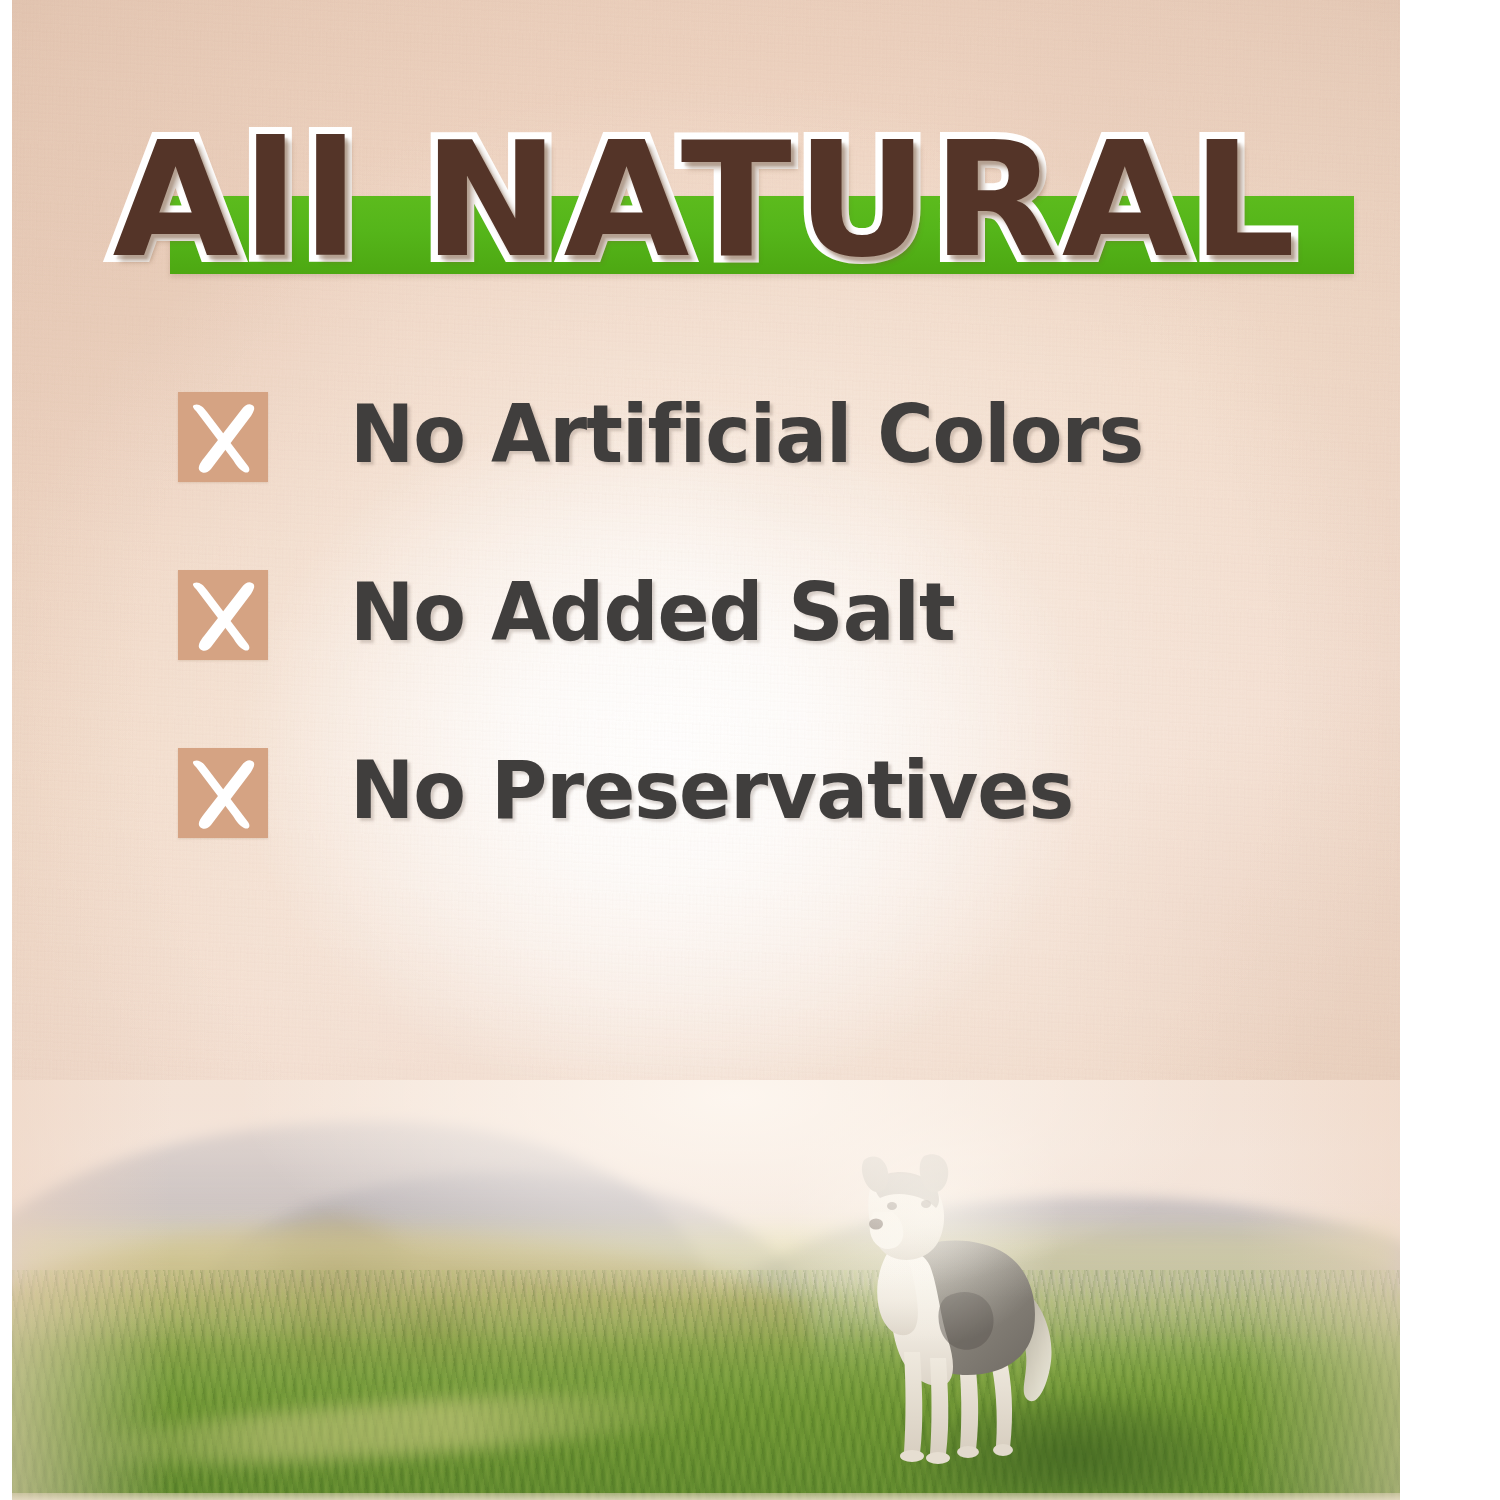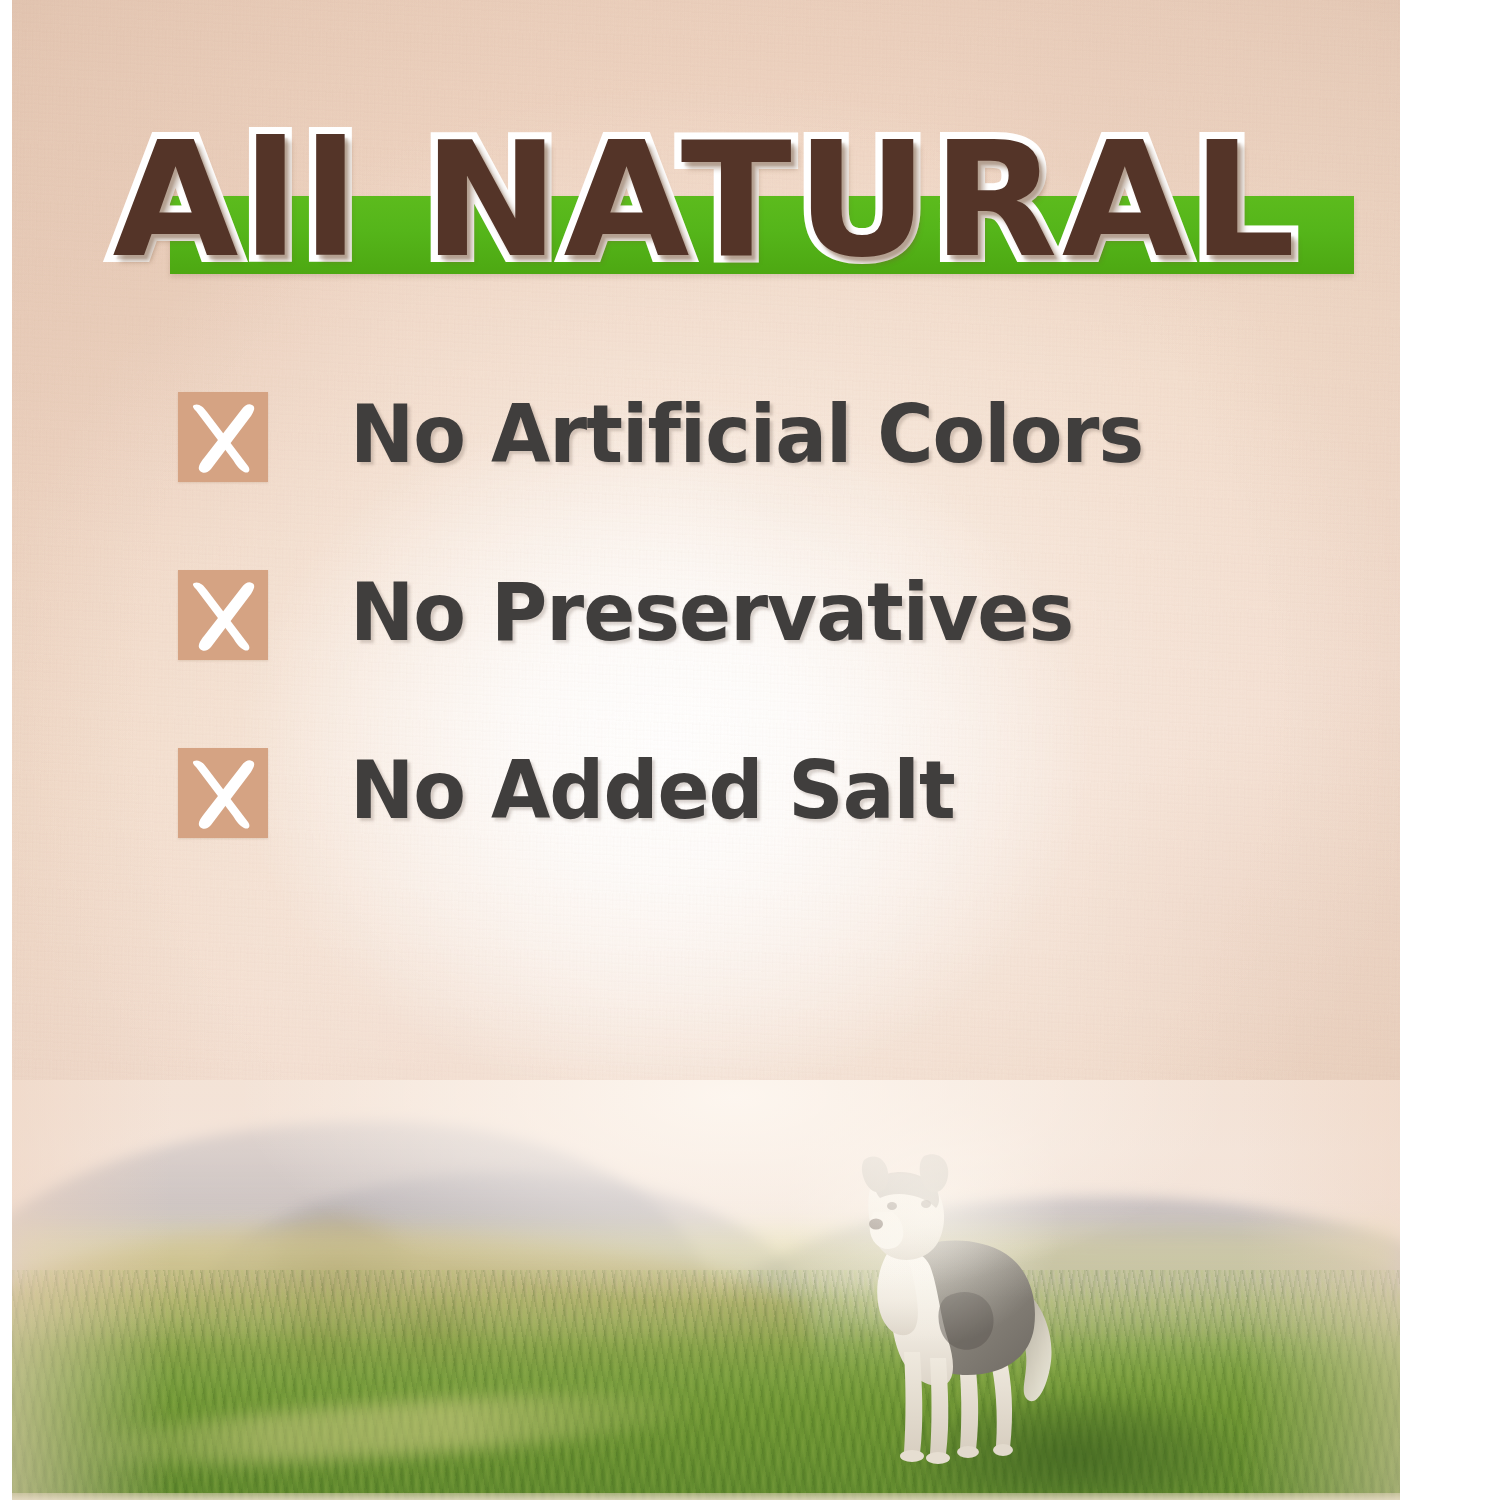--- a/index.html
+++ b/index.html
@@ -418,28 +418,28 @@
     </div>
 
 
     <div class="feature-row">
       <div class="checkbox">
         <svg viewBox="0 0 90 90" xmlns="http://www.w3.org/2000/svg">
           <path d="M16 13 C20 11 25 14 29 20 L70 74 C73 78 71 82 66 80 C62 78 58 73 55 68 L18 19 C15 16 14 14 16 13 Z" fill="#ffffff"></path>
           <path d="M74 13 C78 15 76 19 73 24 L33 77 C30 81 25 82 22 79 C19 76 22 71 26 66 L64 17 C67 13 71 11 74 13 Z" fill="#ffffff"></path>
         </svg>
       </div>
-      <div class="feature-label">No Preservatives</div>
+      <div class="feature-label">No Added Salt</div>
     </div>
 
     <div class="feature-row">
       <div class="checkbox">
         <svg viewBox="0 0 90 90" xmlns="http://www.w3.org/2000/svg">
           <path d="M16 13 C20 11 25 14 29 20 L70 74 C73 78 71 82 66 80 C62 78 58 73 55 68 L18 19 C15 16 14 14 16 13 Z" fill="#ffffff"></path>
           <path d="M74 13 C78 15 76 19 73 24 L33 77 C30 81 25 82 22 79 C19 76 22 71 26 66 L64 17 C67 13 71 11 74 13 Z" fill="#ffffff"></path>
         </svg>
       </div>
-      <div class="feature-label">No Added Salt</div>
+      <div class="feature-label">No Preservatives</div>
     </div>
 
   </div>
 
 </div>
 
 </body></html>

